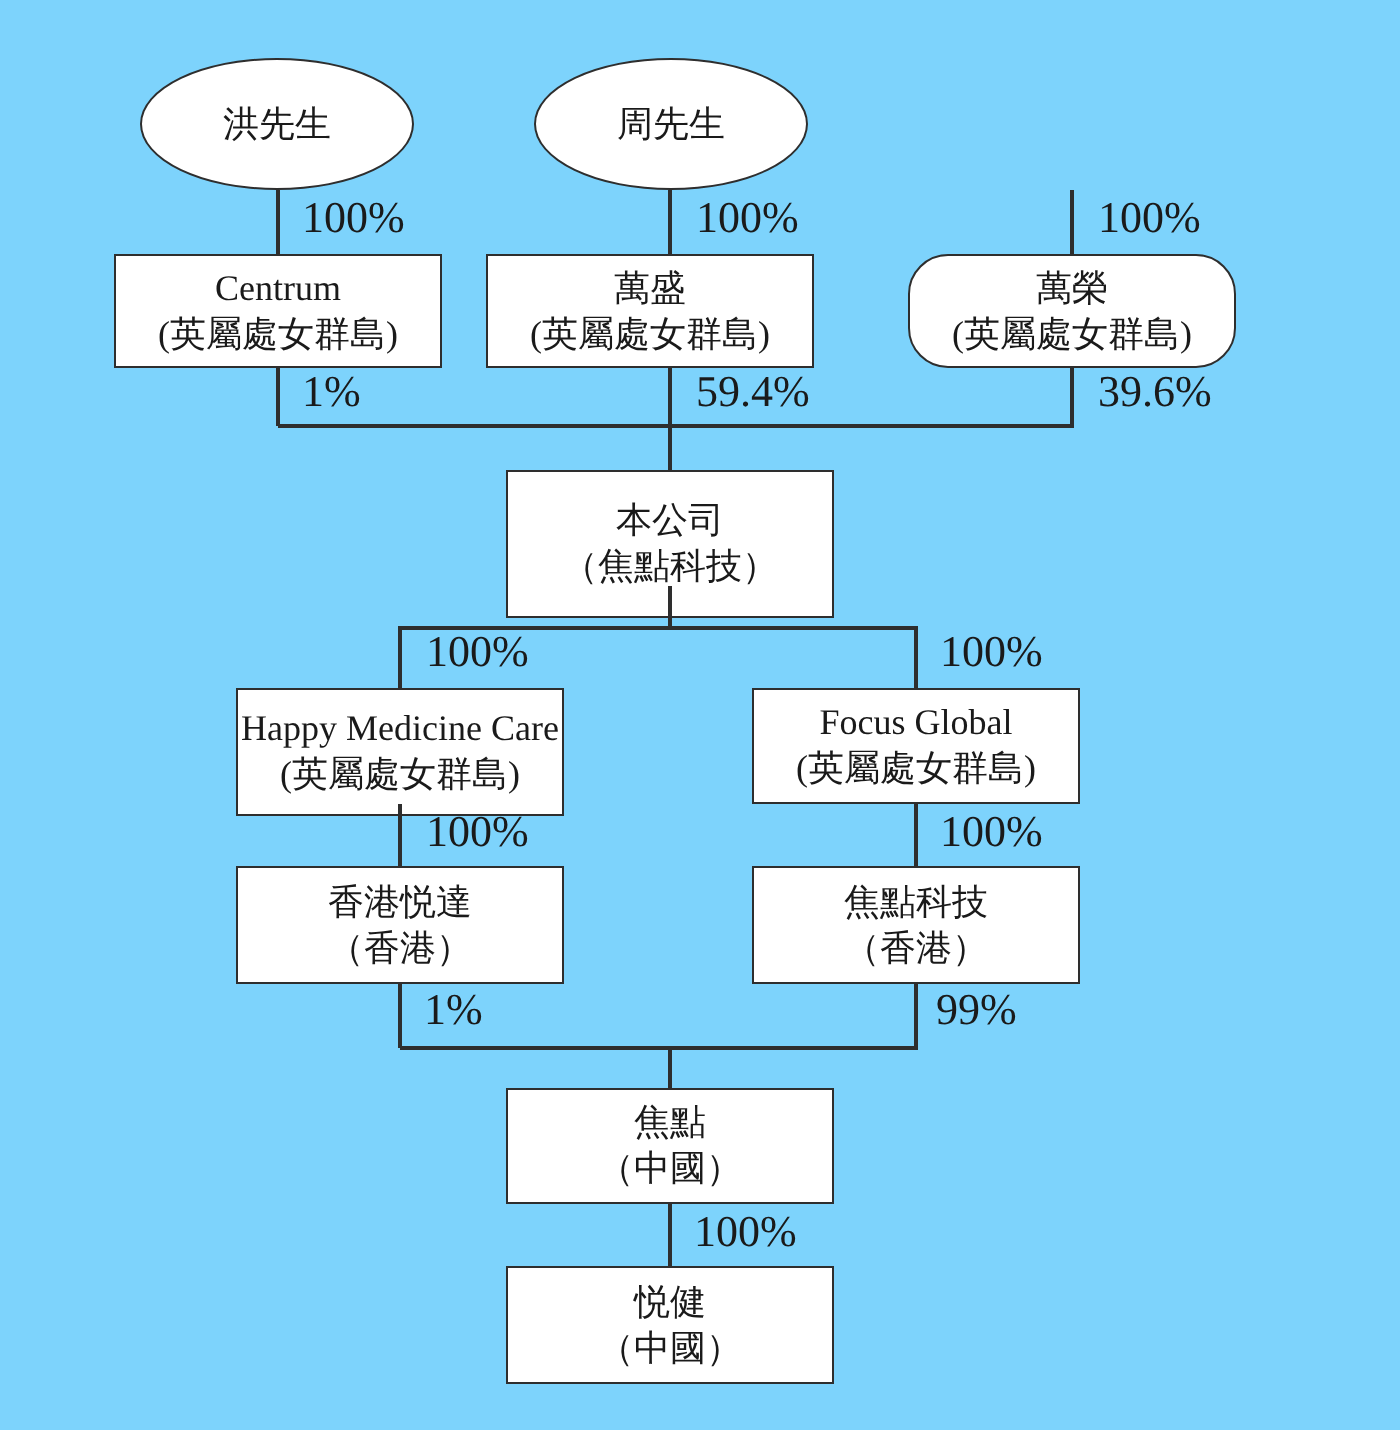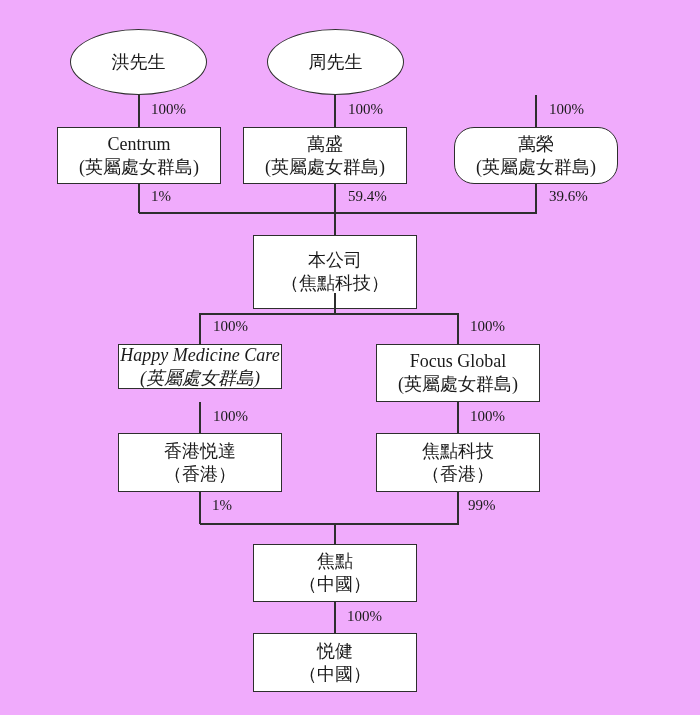--- a/index.html
+++ b/index.html
@@ -4,21 +4,21 @@
 <style>
   html, body {
     margin: 0;
     padding: 0;
     background: #ffffff;
   }
   #stage {
     position: relative;
     width: 700px;
     height: 715px;
-    background: #f0abfc;
+    background: #7dd3fc;
     font-family: "Liberation Serif", "DejaVu Serif", serif;
     color: #1a1a1a;
     overflow: hidden;
   }
   .node-box {
     position: absolute;
     box-sizing: border-box;
     border: 1.5px solid #2e2e2e;
     background: #ffffff;
     display: flex;
@@ -38,21 +38,21 @@
     width: 1.5px;
     background: #2e2e2e;
   }
   .hline {
     position: absolute;
     height: 1.5px;
     background: #2e2e2e;
   }
   .pct {
     position: absolute;
-    font-size: 15px;
+    font-size: 22px;
     line-height: 20px;
     white-space: nowrap;
   }
 
   
   #ov-hong  { left: 70px;  top: 29px; width: 137px; height: 66px; }
   #ov-zhou  { left: 267px; top: 29px; width: 137px; height: 66px; }
   #ov-he    { left: 468px; top: 29px; width: 137px; height: 66px; }
 
   
@@ -89,21 +89,21 @@
 
   
   #v-company-out { left: 334.25px; top: 293px; height: 21px; }
   #h-row2     { left: 200px; top: 313px; width: 259px; }
   #v-hmc-in   { left: 199.25px; top: 313px; height: 31px; }
   #v-fg-in    { left: 457.25px; top: 313px; height: 31px; }
   #p-hmc      { left: 213px; top: 316px; }
   #p-fg       { left: 470px; top: 316px; }
 
   
-  #bx-hmc { left: 118px; top: 344px; width: 164px; height: 45px; font-style: italic; }
+  #bx-hmc { left: 118px; top: 344px; width: 164px; height: 64px; }
   #bx-fg  { left: 376px; top: 344px; width: 164px; height: 58px; }
 
   
   #v-yueda-in { left: 199.25px; top: 402px; height: 31px; }
   #v-ftech-in { left: 457.25px; top: 402px; height: 31px; }
   #p-yueda    { left: 213px; top: 406px; }
   #p-ftech    { left: 470px; top: 406px; }
 
   
   #bx-yueda { left: 118px; top: 433px; width: 164px; height: 59px; }

